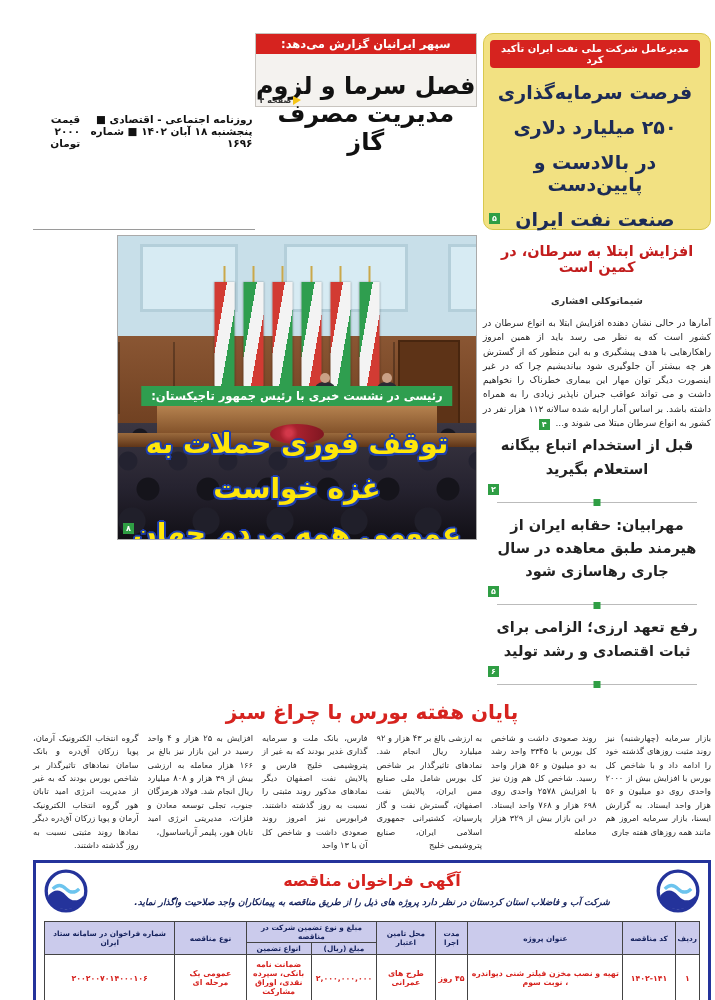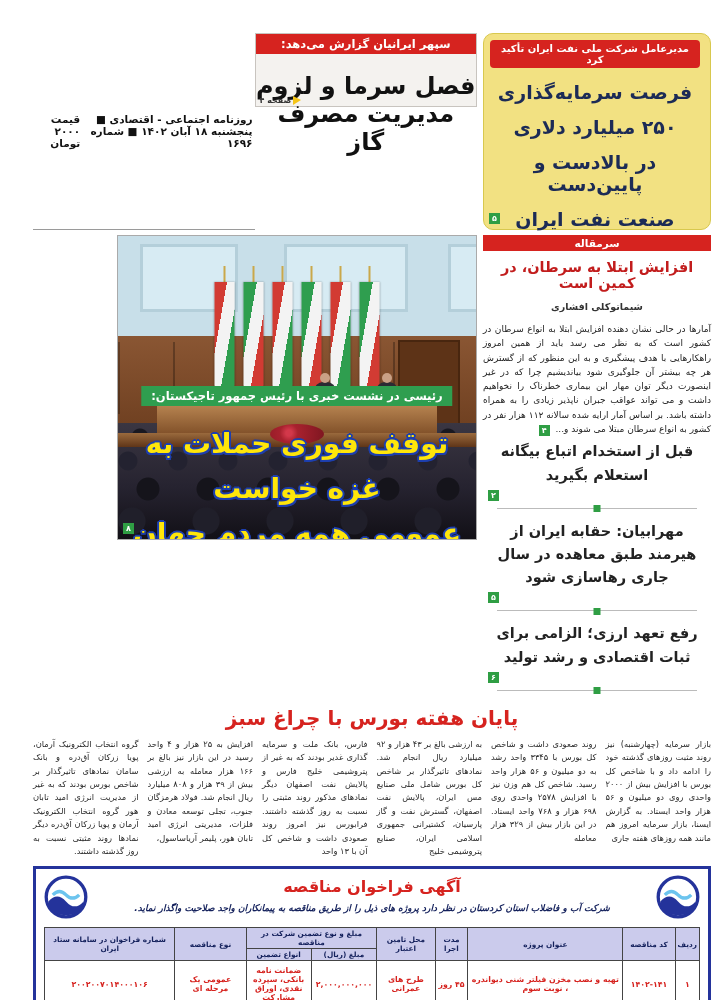--- a/index.html
+++ b/index.html
@@ -60,21 +60,21 @@
     background-size:44px 116px,50px 116px,60px 116px,74px 116px,100% 100%;
     background-repeat:repeat-x,repeat-x,repeat-x,repeat-x,no-repeat;}
   .photo-caption{position:absolute;top:150px;left:50%;transform:translateX(-50%);background:#2f9e4f;color:#fff;font-size:11.5px;font-weight:bold;padding:3px 10px;white-space:nowrap;z-index:6;}
   .photo-headline{position:absolute;left:0;right:0;top:186px;text-align:center;font-weight:bold;font-size:28px;line-height:1.6;color:#ffe60a;z-index:6;
     text-shadow:-2px 0 0 #1d3fae,2px 0 0 #1d3fae,0 -2px 0 #1d3fae,0 2px 0 #1d3fae,-1.5px -1.5px 0 #1d3fae,1.5px 1.5px 0 #1d3fae,-1.5px 1.5px 0 #1d3fae,1.5px -1.5px 0 #1d3fae;}
   .photo .badge.abs{z-index:7;}
 
   
   .ed-banner{background:#d6231f;color:#fff;font-size:10.5px;font-weight:bold;text-align:center;padding:2px 0;}
   .ed-headline{color:#c21d1d;font-size:14.5px;font-weight:bold;text-align:center;margin-top:8px;}
-  .ed-byline{color:#333;font-size:9.5px;font-weight:bold;text-align:center;margin-top:10px;}
+  .ed-byline{color:#333;font-size:9.5px;font-weight:bold;text-align:center;margin-top:20px;}
   .ed-body{font-size:9px;line-height:14.3px;color:#222;text-align:justify;margin-top:10px;position:relative;}
   .ed-body .badge{vertical-align:-1px;margin-right:3px;}
   .divider{position:relative;border-top:1px solid #bbb;margin:7px 14px;}
   .divider:after{content:"";position:absolute;left:50%;top:-3.5px;width:7px;height:7px;background:#2f9e44;transform:translateX(-50%);}
   .side-item{position:relative;font-size:14.5px;font-weight:bold;color:#222;text-align:center;padding:4px 6px 14px 6px;line-height:1.6;}
 
   
   .bourse{margin-top:8px;}
   .bourse-headline{color:#d6231f;font-size:20px;font-weight:bold;text-align:center;margin:2px 0 8px 0;}
   .bourse-cols{display:flex;gap:9px;}
@@ -126,21 +126,20 @@
       </div>
       <div class="info-line">
         <span>روزنامه اجتماعی - اقتصادی ■ پنجشنبه ۱۸ آبان ۱۴۰۲ ■ شماره ۱۶۹۶</span>
         <span>قیمت ۲۰۰۰ تومان</span>
       </div>
     </div>
   </div>
 
   <div class="row" style="margin-top:5px;">
     <div class="rightcol">
-      <div class="ed-banner">سرمقاله</div>
       <div class="ed-headline">افزایش ابتلا به سرطان، در کمین است</div>
       <div class="ed-byline">شیماتوکلی افشاری</div>
       <div class="ed-body">
         <span>آمارها در حالی نشان دهنده افزایش ابتلا به انواع سرطان در کشور است که به نظر می رسد باید از همین امروز راهکارهایی با هدف پیشگیری و به این منظور که از گسترش هر چه بیشتر آن جلوگیری شود بیاندیشیم چرا که در غیر اینصورت دیگر توان مهار این بیماری خطرناک را نخواهیم داشت و می تواند عواقب جبران ناپذیر زیادی را به همراه داشته باشد. بر اساس آمار ارایه شده سالانه ۱۱۲ هزار نفر در کشور به انواع سرطان مبتلا می شوند و...</span>
         <span class="badge">۴</span>
       </div>
 
       <div class="side-item">
         <span>قبل از استخدام اتباع بیگانه استعلام بگیرید</span>
         <span class="badge abs" style="bottom:0;">۲</span>

